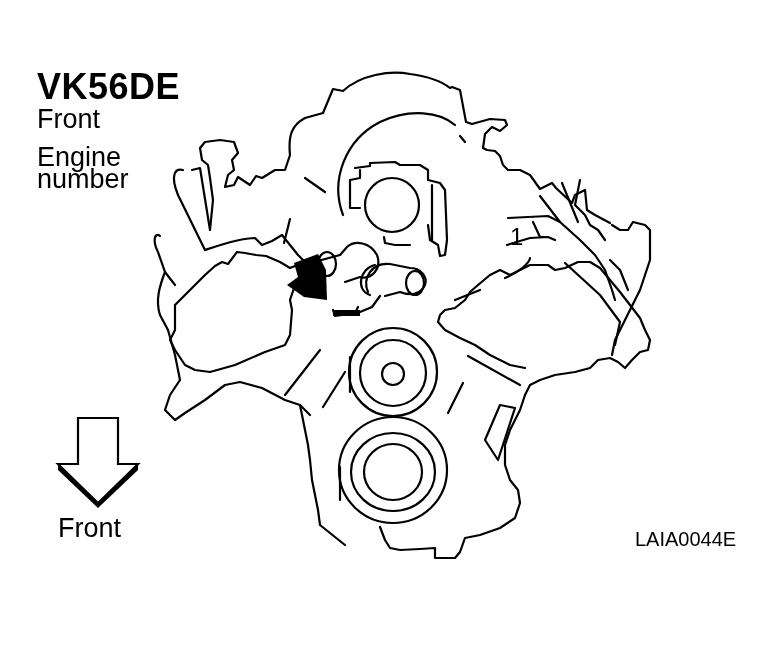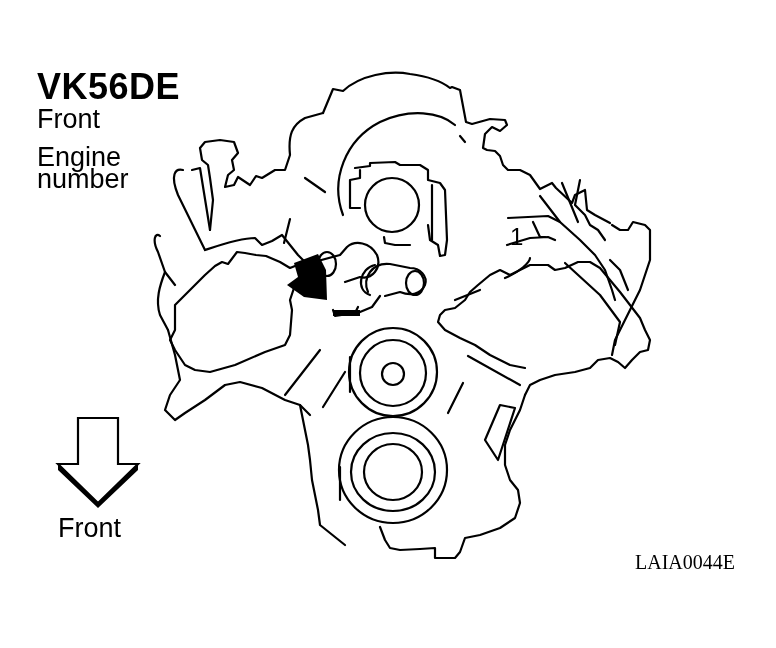--- a/index.html
+++ b/index.html
@@ -1,20 +1,20 @@
 <!DOCTYPE html>
 <html><head>
 <meta charset="utf-8">
 <style>
   html, body { margin:0; padding:0; background:#ffffff; }
   body { width:776px; height:648px; position:relative; overflow:hidden; font-family:"Liberation Sans", sans-serif; color:#000; }
   .title { position:absolute; left:37px; top:72px; font-weight:bold; font-size:36px; line-height:30px; letter-spacing:0.5px; }
   .label-line { position:absolute; left:37px; font-size:27px; line-height:30px; }
   .front { position:absolute; left:58px; top:513px; font-size:27px; line-height:30px; }
-  .code { position:absolute; left:635px; top:551px; font-size:20px; line-height:22px;font-family:Liberation Serif, serif; }
+  .code { position:absolute; left:635px; top:528px; font-size:20px; line-height:22px; }
   svg.diagram { position:absolute; left:0; top:0; }
   .callout { position:absolute; left:510px; top:225px; font-size:24px; line-height:24px; }
 </style>
 </head>
 <body>
 
 <div class="title">VK56DE</div>
 <div class="label-line" style="top:104px">Front</div>
 <div class="label-line" style="top:142px">Engine</div>
 <div class="label-line" style="top:164px">number</div>

